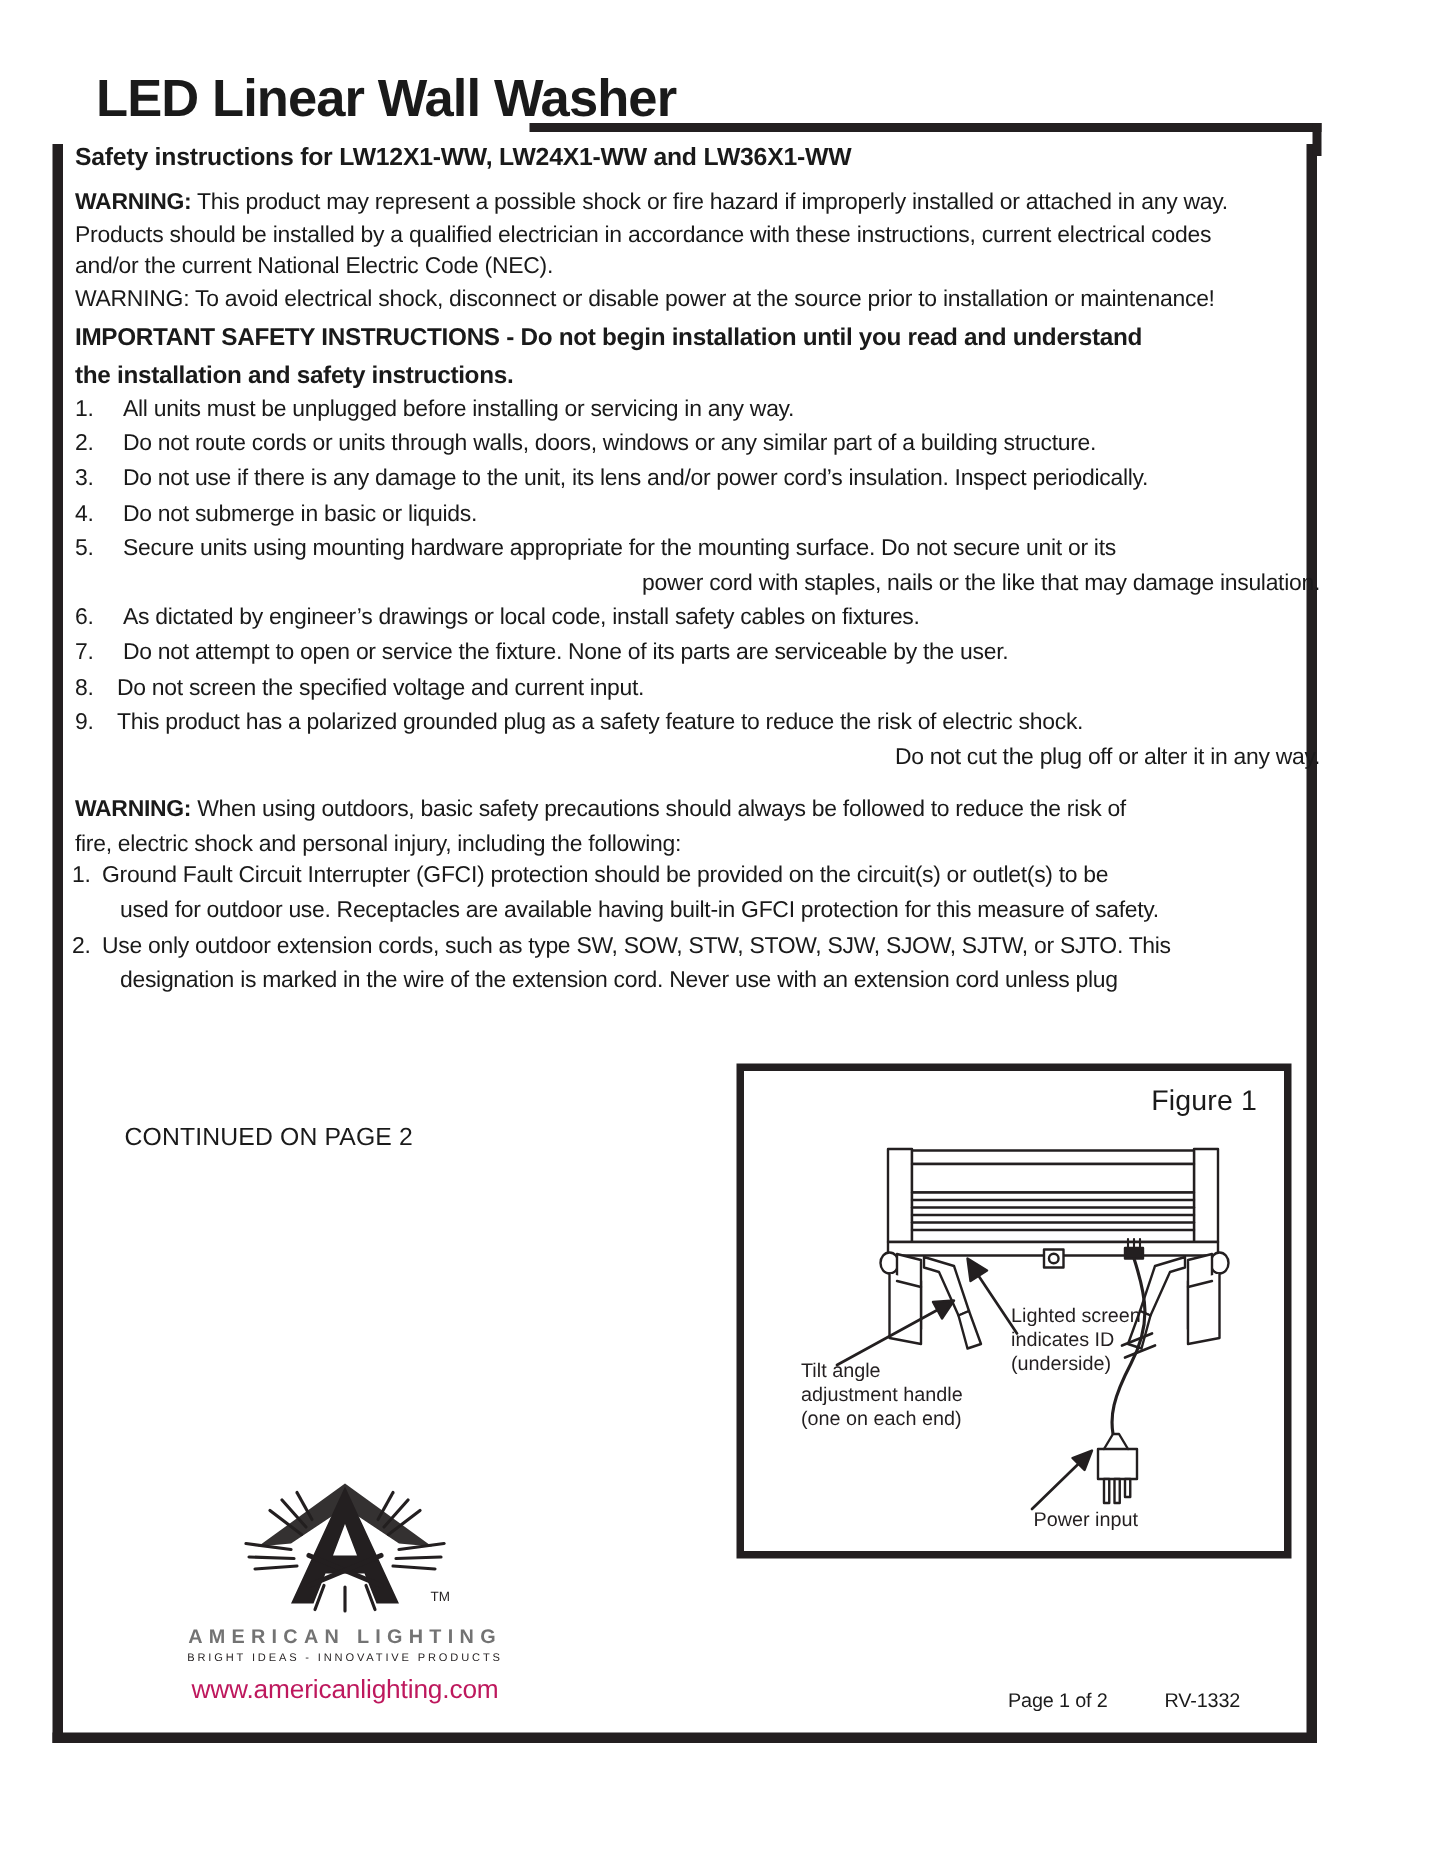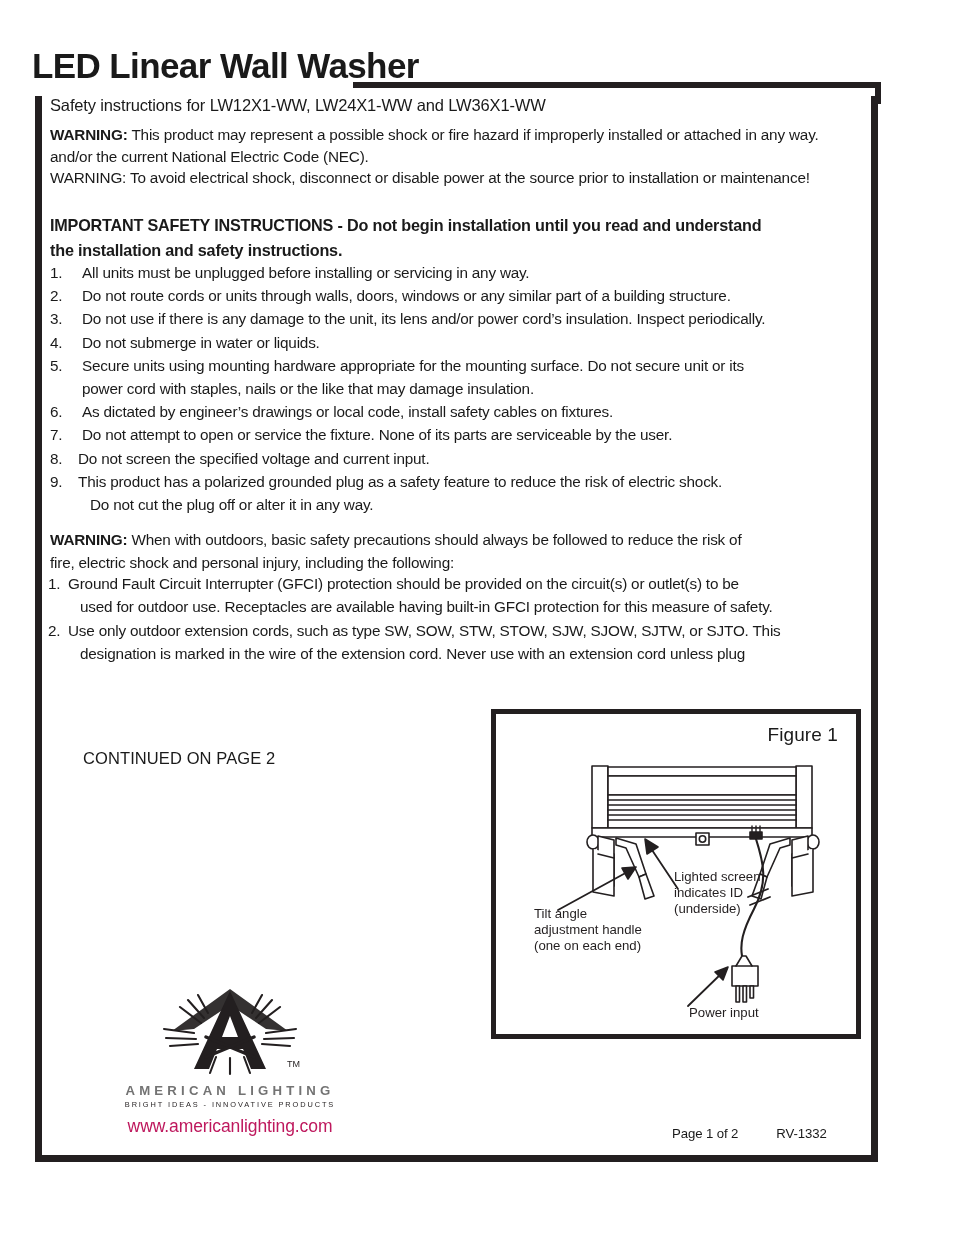--- a/index.html
+++ b/index.html
@@ -26,21 +26,21 @@
     border-left: 7px solid #231f20;
     border-right: 7px solid #231f20;
     border-bottom: 7px solid #231f20;
     box-sizing: border-box;
     pointer-events: none;
   }
 
   
   #header-block {
     position: absolute;
-    left: 32px;
+    left: 64px;
     top: 46px;
     width: 860px;
   }
   #doc-title {
     font-size: 35px;
     font-weight: bold;
     letter-spacing: -0.6px;
     line-height: 40px;
     margin: 0;
     display: inline-block;
@@ -61,21 +61,21 @@
     width: 6px;
     height: 22px;
     background: #231f20;
   }
 
   #subtitle {
     position: absolute;
     left: 50px;
     top: 96px;
     font-size: 16.5px;
-    font-weight: normal;
+    font-weight: bold;
     letter-spacing: -0.15px;
     white-space: nowrap;
   }
 
   
   .para {
     position: absolute;
     left: 50px;
     font-size: 15.3px;
     line-height: 21.5px;
@@ -115,21 +115,21 @@
   }
   .li .num {
     flex: 0 0 auto;
     text-align: left;
   }
   .li .txt {
     flex: 1 1 auto;
   }
   #list1 .li .num { width: 32px; }
   #list1 .li.tight .num { width: 28px; }
-  .sub-line { display: block; }
+  .sub-line { display: block; text-align: right; }
 
   
   #warning2 {
     position: absolute;
     left: 50px;
     top: 528px;
     width: 830px;
     font-size: 15.3px;
     line-height: 23.3px;
     letter-spacing: -0.2px;
@@ -228,20 +228,21 @@
 <div id="header-block">
   <h1 id="doc-title">LED Linear Wall Washer</h1>
 </div>
 <div id="title-rule"></div>
 <div id="title-rule-cap"></div>
 
 <div id="subtitle">Safety instructions for LW12X1-WW, LW24X1-WW and LW36X1-WW</div>
 
 <div class="para" id="warning1">
   <div class="line"><b>WARNING:</b><span> This product may represent a possible shock or fire hazard if improperly installed or attached in any way.</span></div>
+  <div class="line">Products should be installed by a qualified electrician in accordance with these instructions, current electrical codes</div>
   <div class="line">and/or the current National Electric Code (NEC).</div>
   <div class="line">WARNING: To avoid electrical shock, disconnect or disable power at the source prior to installation or maintenance!</div>
 </div>
 
 <div id="important">
   <div>IMPORTANT SAFETY INSTRUCTIONS - Do not begin installation until you read and understand</div>
   <div>the installation and safety instructions.</div>
 </div>
 
 <div class="numlist" id="list1">
@@ -252,21 +253,21 @@
   <div class="li">
     <span class="num">2.</span>
     <span class="txt">Do not route cords or units through walls, doors, windows or any similar part of a building structure.</span>
   </div>
   <div class="li">
     <span class="num">3.</span>
     <span class="txt">Do not use if there is any damage to the unit, its lens and/or power cord’s insulation. Inspect periodically.</span>
   </div>
   <div class="li">
     <span class="num">4.</span>
-    <span class="txt">Do not submerge in water or liquids.</span>
+    <span class="txt">Do not submerge in basic or liquids.</span>
   </div>
   <div class="li">
     <span class="num">5.</span>
     <span class="txt">
       <span>Secure units using mounting hardware appropriate for the mounting surface. Do not secure unit or its</span>
       <span class="sub-line">power cord with staples, nails or the like that may damage insulation.</span>
     </span>
   </div>
   <div class="li">
     <span class="num">6.</span>
@@ -283,21 +284,21 @@
   <div class="li tight">
     <span class="num">9.</span>
     <span class="txt">
       <span>This product has a polarized grounded plug as a safety feature to reduce the risk of electric shock.</span>
       <span class="sub-line" style="padding-left:12px">Do not cut the plug off or alter it in any way.</span>
     </span>
   </div>
 </div>
 
 <div id="warning2">
-  <div><b>WARNING:</b><span> When with outdoors, basic safety precautions should always be followed to reduce the risk of</span></div>
+  <div><b>WARNING:</b><span> When using outdoors, basic safety precautions should always be followed to reduce the risk of</span></div>
   <div> fire, electric shock and personal injury, including the following:</div>
 </div>
 
 <div class="numlist" id="list2">
   <div class="li">
     <span class="num">1.</span>
     <span class="txt">
       <span>Ground Fault Circuit Interrupter (GFCI) protection should be provided on the circuit(s) or outlet(s) to be</span>
       <span class="indent">used for outdoor use. Receptacles are available having built-in GFCI protection for this measure of safety.</span>
     </span>

